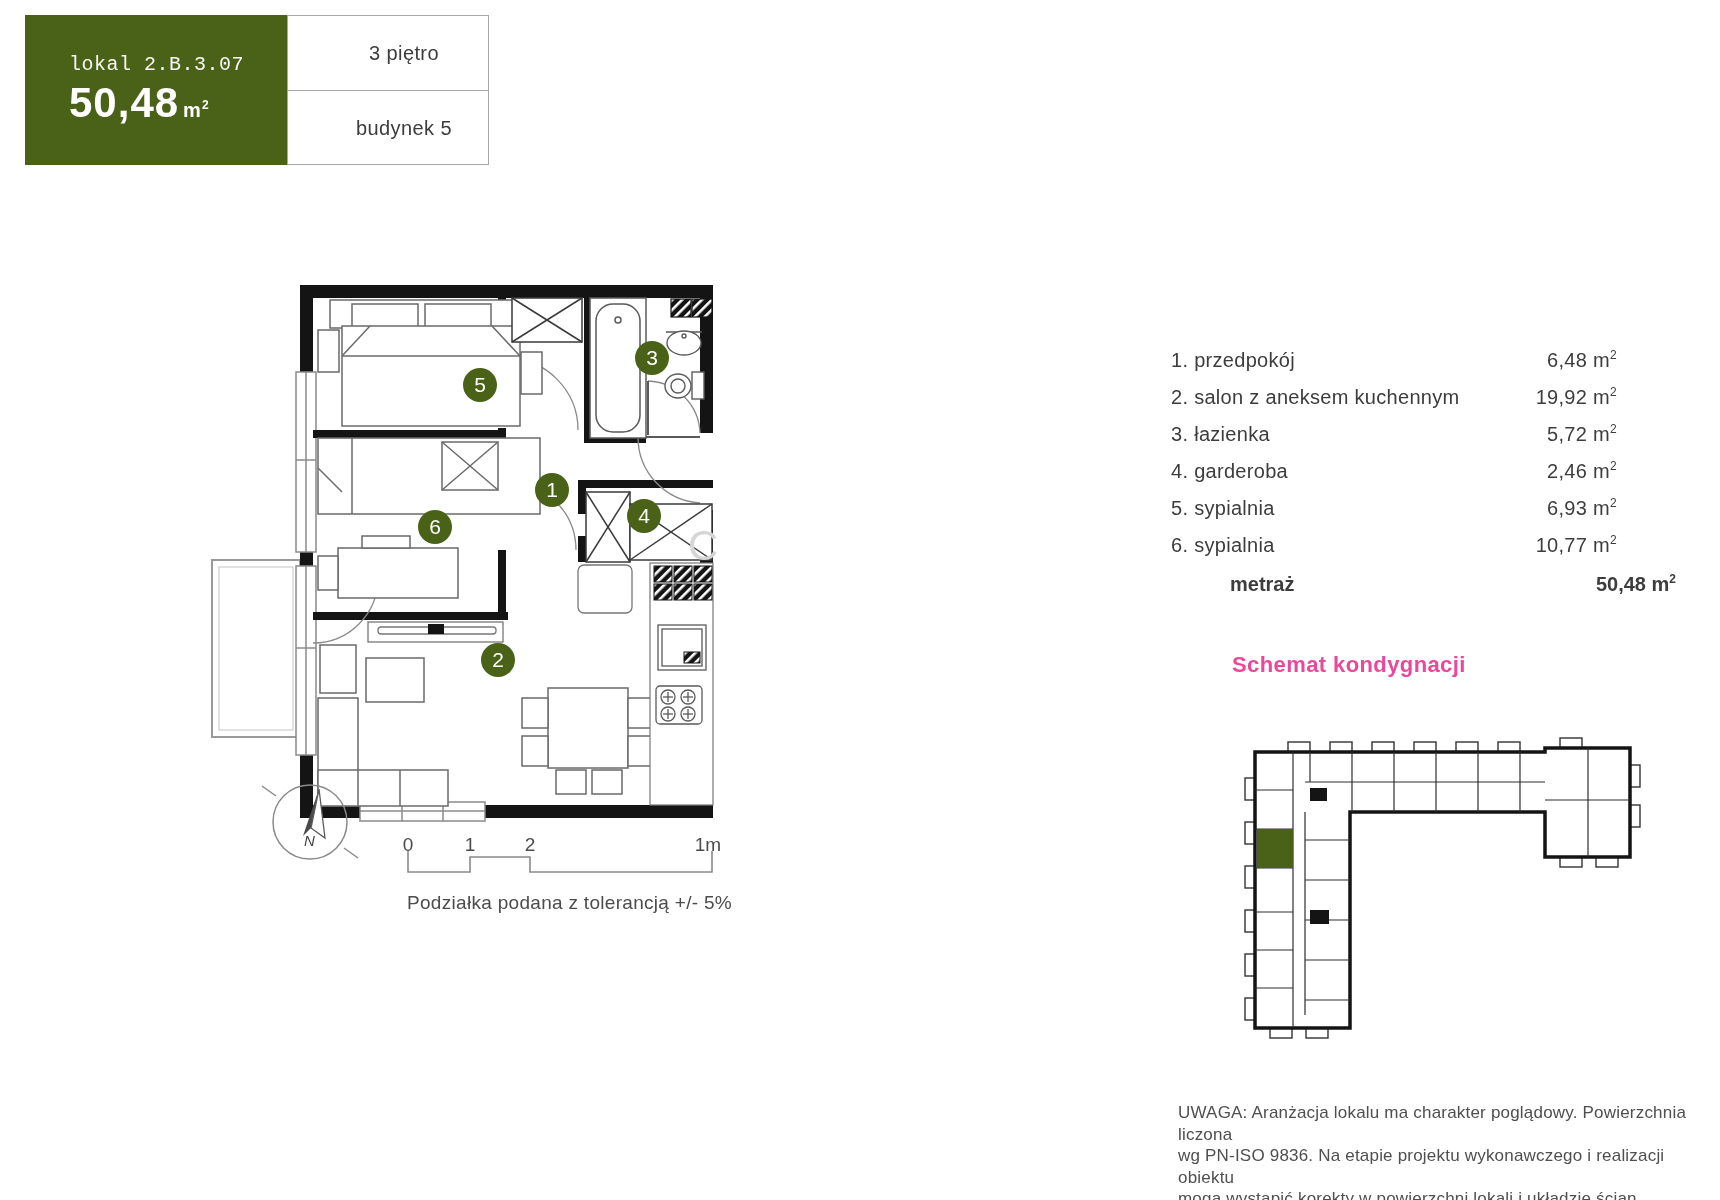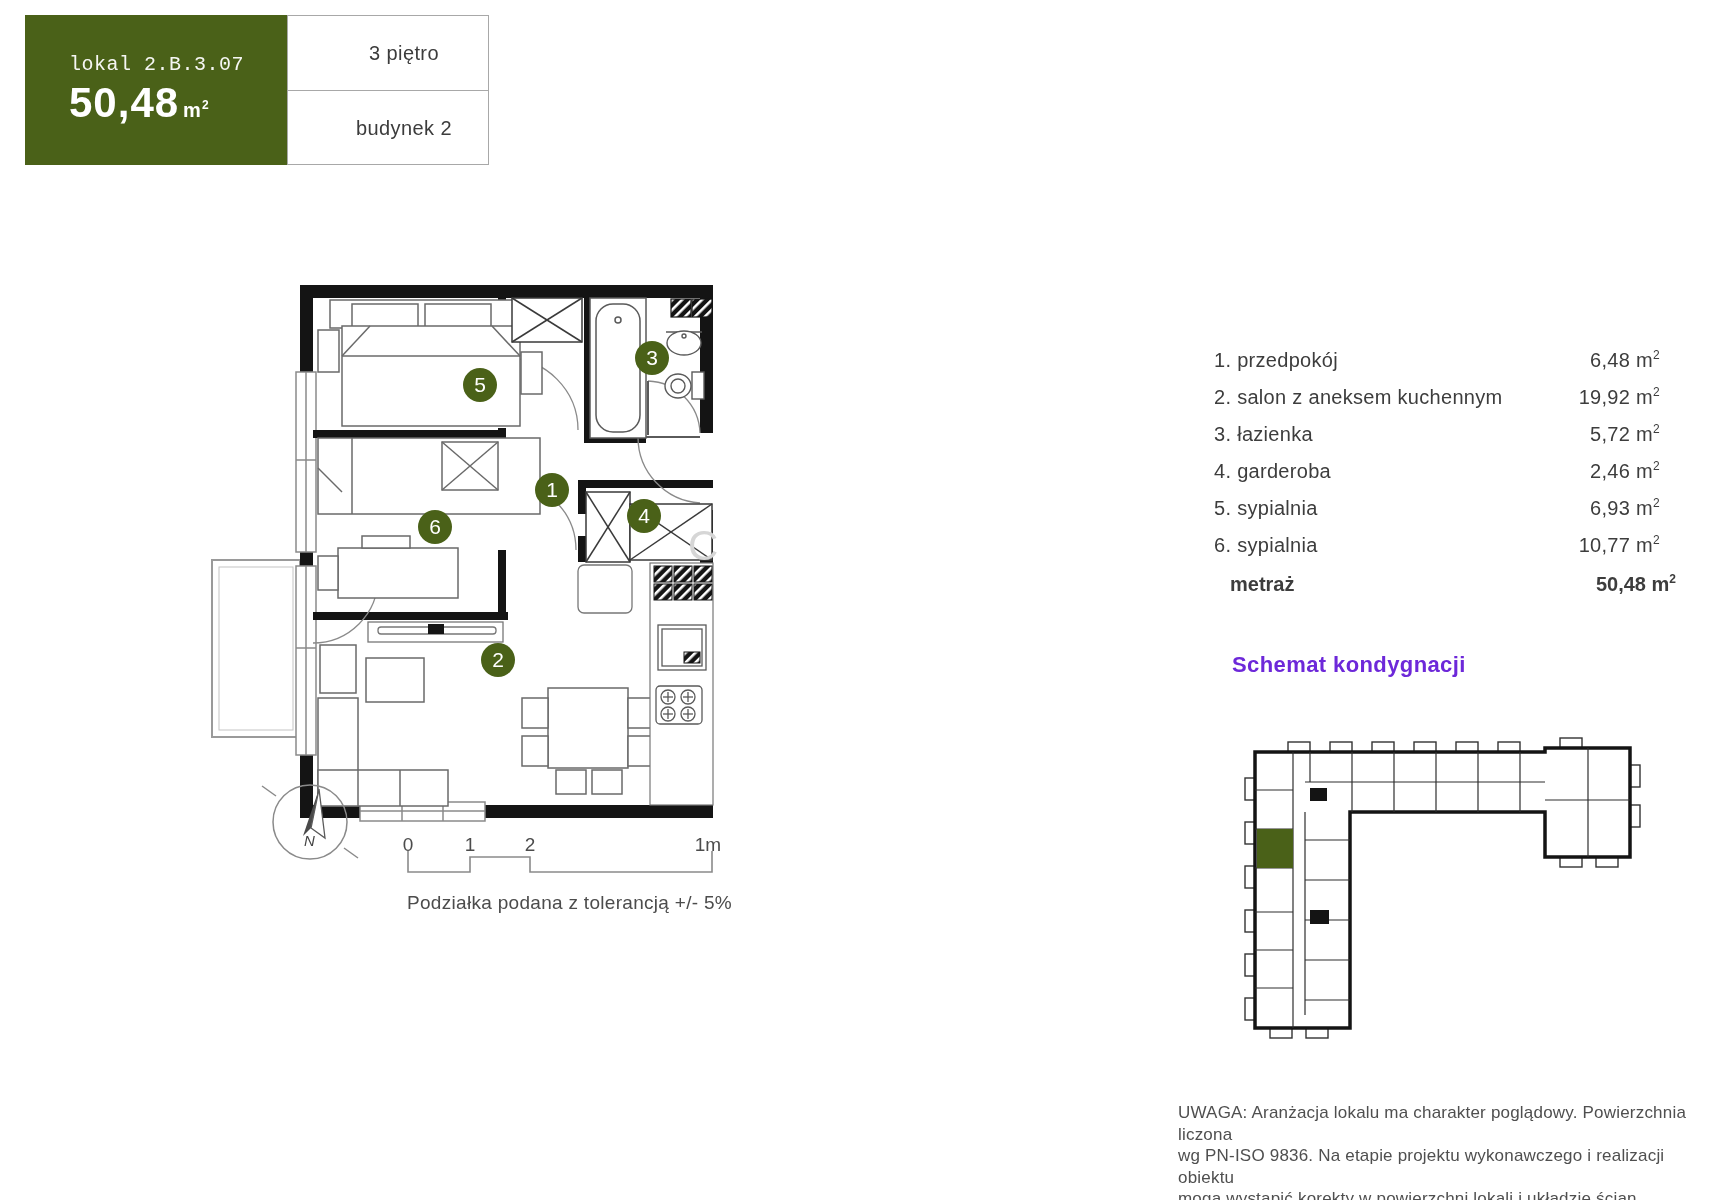--- a/index.html
+++ b/index.html
@@ -19,25 +19,25 @@
   .hdr-cell{height:74px;display:flex;align-items:center;justify-content:center;font-size:20px;color:#3c3c3c;letter-spacing:.4px;padding-left:32px;}
   .hdr-cell:first-child{border-bottom:1px solid #a8a8a8;}
   
   .room-badge{width:34px;height:34px;border-radius:50%;background:#4a6118;color:#fff;
     display:flex;align-items:center;justify-content:center;font-size:21px;z-index:4;}
   .watermark{font-size:42px;color:#d6d6d6;z-index:2;font-weight:400;}
   .scale-lbl{font-size:19px;color:#4c4c4c;z-index:4;text-align:center;}
   .scale-note{font-size:19px;color:#4c4c4c;z-index:4;letter-spacing:.3px;}
   .compass-n{font-size:15px;font-style:italic;color:#444;z-index:4;}
   
-  .room-list{left:1214px;top:349px;width:446px;z-index:4;}
+  .room-list{left:1171px;top:349px;width:446px;z-index:4;}
   .room-row{display:flex;justify-content:space-between;align-items:baseline;height:37px;font-size:20px;letter-spacing:.3px;}
   .room-row .val{white-space:nowrap;}
   .total-row{left:1230px;top:573px;width:446px;display:flex;justify-content:space-between;font-size:20px;font-weight:700;z-index:4;gap:44px;}
-  .schem-title{left:1232px;top:652px;font-size:22px;font-weight:700;letter-spacing:.4px;color:#6d28d9;z-index:4;}
+  .schem-title{left:1232px;top:652px;font-size:22px;font-weight:700;letter-spacing:.4px;color:#ec4899;z-index:4;}
   
   .disclaimer{left:1178px;top:1102px;width:540px;z-index:4;font-size:17px;color:#4f4f4f;line-height:21.5px;letter-spacing:.2px;}
   svg.drawing{position:absolute;left:0;top:0;z-index:1;}
 </style>
 </head>
 <body>
 
 <svg class="drawing" width="1720" height="1200" viewBox="0 0 1720 1200">
   <defs>
     <pattern id="hz" width="7" height="7" patternUnits="userSpaceOnUse" patternTransform="rotate(45)">
@@ -275,21 +275,21 @@
 </svg>
 
 <div class="abs hdr-green">
   <div class="hdr-unit">lokal 2.B.3.07</div>
   <div class="hdr-area">
     <span>50,48</span><span class="unit"><span>m</span><sup>2</sup></span>
   </div>
 </div>
 <div class="abs hdr-cells">
   <div class="hdr-cell">3 piętro</div>
-  <div class="hdr-cell">budynek 2</div>
+  <div class="hdr-cell">budynek 5</div>
 </div>
 
 <div class="abs room-badge" style="left:463px;top:368px;">5</div>
 <div class="abs room-badge" style="left:635px;top:341px;">3</div>
 <div class="abs room-badge" style="left:535px;top:473px;">1</div>
 <div class="abs room-badge" style="left:418px;top:510px;">6</div>
 <div class="abs room-badge" style="left:627px;top:499px;">4</div>
 <div class="abs room-badge" style="left:481px;top:643px;">2</div>
 
 <div class="abs watermark" style="left:688px;top:522px;">C</div>

